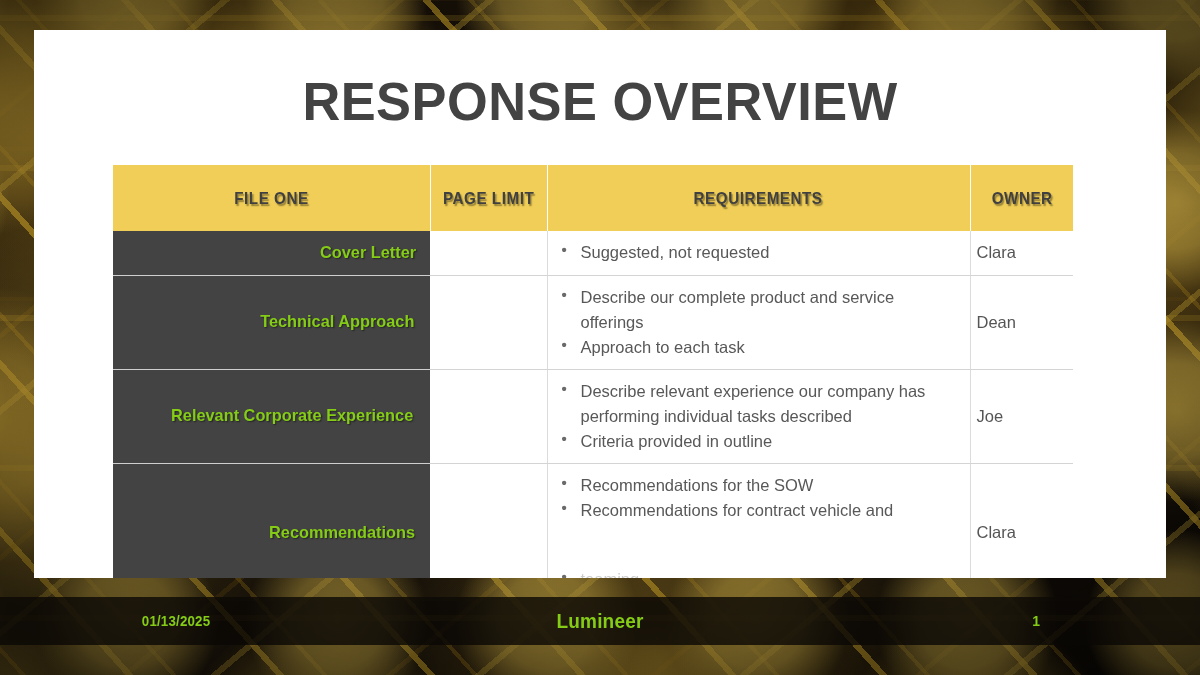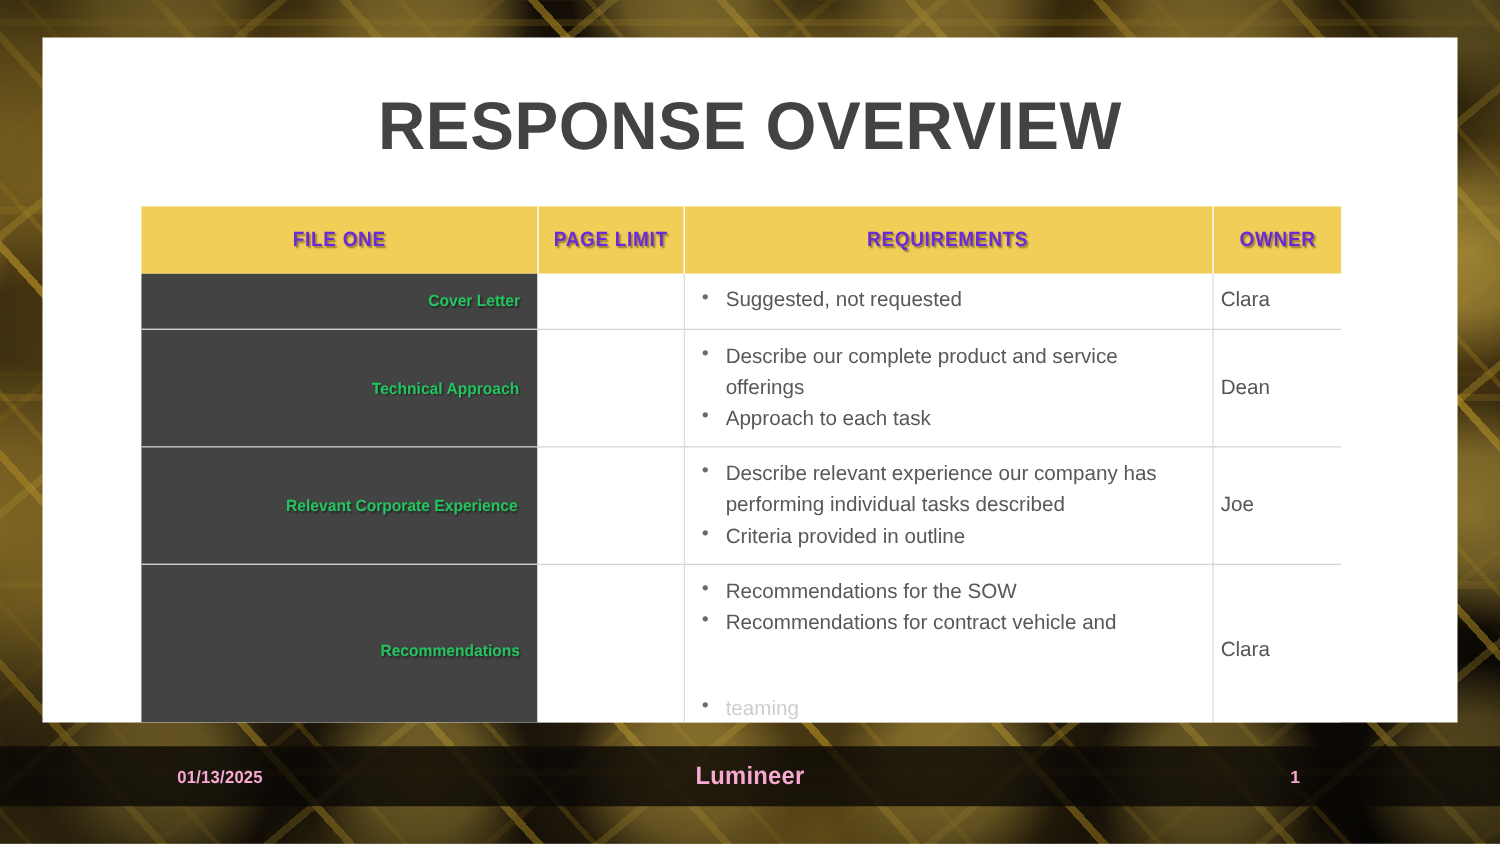--- a/index.html
+++ b/index.html
@@ -154,50 +154,50 @@
   }
 
   table.rt col.c-file  { width: 317px; }
   table.rt col.c-page  { width: 117px; }
   table.rt col.c-req   { width: 423px; }
   table.rt col.c-owner { width: 103px; }
 
   
   table.rt thead th {
     background: #f0ce57;
-    color: #6d28d9;
+    color: #404040;
     font-size: 16.5px;
     font-weight: bold;
     letter-spacing: 0.6px;
     text-align: center;
     vertical-align: middle;
-    height: 54px;
+    height: 66px;
     padding: 0 8px;
     text-shadow: 1.5px 1.5px 1.5px rgba(0,0,0,0.40);
     border-right: 1px solid #ffffff;
     transform: none;
   }
   table.rt thead th:last-child { border-right: none; }
   table.rt thead th span.sq { display: inline-block; transform: scaleX(0.92); }
 
   
   table.rt tbody td {
     border-bottom: 1px solid #d4d4d4;
     border-right: 1px solid #dcdcdc;
     vertical-align: middle;
     background: #ffffff;
   }
   table.rt tbody td.last { border-right: none; }
 
   
   td.cell-file {
     background: #434343 !important;
-    color: #22c55e;
-    font-weight: bold;
-    font-size: 13px;
+    color: #84cc16;
+    font-weight: bold;
+    font-size: 17px;
     text-align: right;
     padding: 10px 12px 10px 10px;
     border-right: none !important;
     border-bottom: 1px solid #cfcfcf !important;
     text-shadow: 1.2px 1.2px 1.4px rgba(0,0,0,0.45);
   }
   td.cell-file span.sq { display: inline-block; transform: scaleX(0.96); }
 
   
   td.cell-page {
@@ -249,21 +249,21 @@
   
   #footer {
     position: absolute;
     left: 0;
     top: 597px;
     width: 1200px;
     height: 48px;
     background: rgba(10,8,5,0.80);
     display: flex;
     align-items: center;
-    color: #f9a8d4;
+    color: #84cc16;
   }
   #footer .f-date {
     position: absolute;
     left: 140px;
     font-size: 14px;
     font-weight: bold;
     letter-spacing: 0.2px;
     transform: scaleX(0.95);
   }
   #footer .f-brand {

